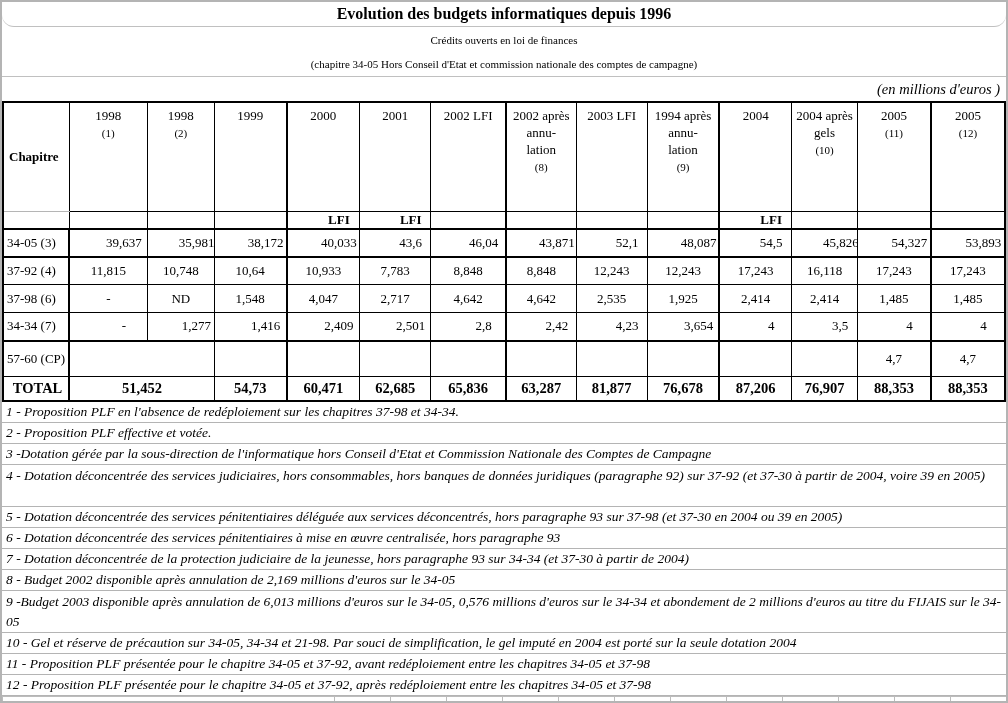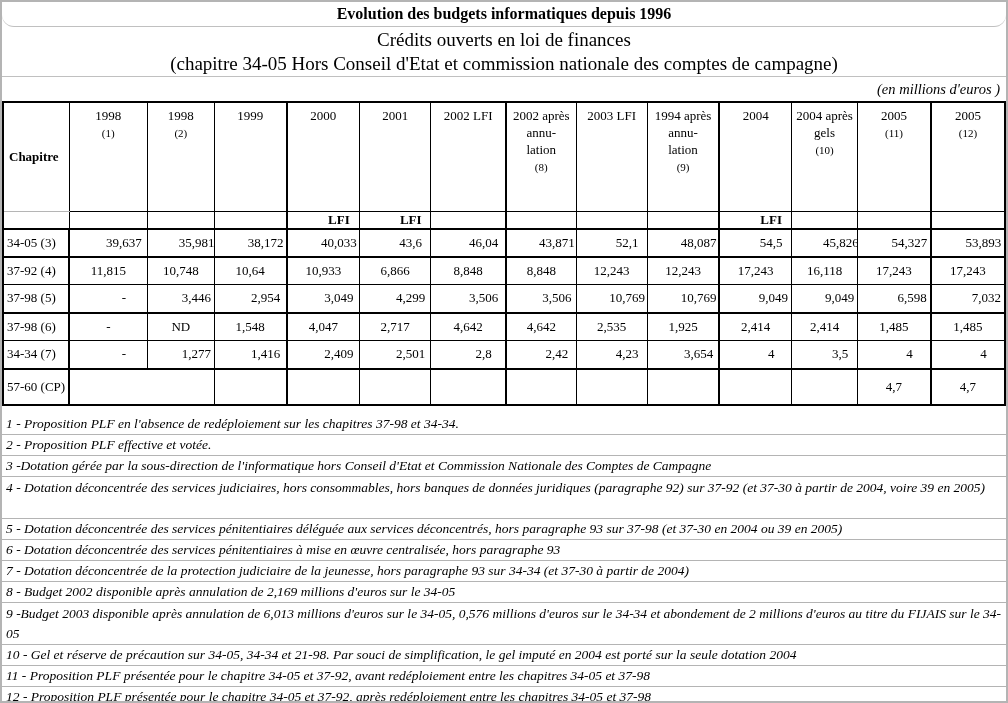--- a/index.html
+++ b/index.html
@@ -1,42 +1,42 @@
 <!DOCTYPE html>
 <html><head>
 <meta charset="utf-8">
 <style>
   html,body{margin:0;padding:0;background:#fff;}
   body{width:1008px;height:703px;overflow:hidden;font-family:"Liberation Serif","DejaVu Serif",serif;color:#000;}
   .page{box-sizing:border-box;width:1008px;height:703px;border:2px solid #b4b4b4;background:#fff;overflow:hidden;}
   .title-row{height:24px;border-bottom:1px solid #c0c0c0;display:flex;align-items:center;justify-content:center;border-radius:12px;}
   .title-row .t{font-size:16px;font-weight:bold;}
   .subtitle-row{height:49px;border-bottom:1px solid #c0c0c0;display:flex;flex-direction:column;align-items:center;justify-content:center;}
-  .subtitle-row div{font-size:19px;line-height:24px;text-align:center;}
+  .subtitle-row div{font-size:11px;line-height:24px;text-align:center;}
   .units-row{height:24px;display:flex;align-items:center;justify-content:flex-end;padding-right:6px;}
   .units-row span{font-style:italic;font-size:14.5px;}
   table.budget{border-collapse:collapse;table-layout:fixed;width:1004px;border:2px solid #000;}
   table.budget td{border:1px solid #000;padding:0;font-size:13px;text-align:center;vertical-align:middle;overflow:hidden;}
   tr.head{height:109px;}
   tr.head td{vertical-align:top;padding-top:4px;}
   td.corner{vertical-align:middle !important;text-align:left !important;padding:0 0 0 5px !important;font-weight:bold;font-size:14px;border-bottom-color:#b5b5b5 !important;}
   .hlabel{white-space:pre-line;font-size:13px;line-height:17px;}
   .hnote{font-size:11px;line-height:13px;margin-top:3px;}
   tr.lfi{height:17px;}
   tr.lfi td{font-weight:bold;font-size:13px;}
   td.lfi-first{border-top-color:#b5b5b5 !important;}
   tr.data{height:28px;}
   td.chap{text-align:left !important;padding-left:3px !important;border-right-width:2px !important;}
   td.cT{border-left-width:2px !important;}
   tr.rb2 td{border-bottom-width:2px;padding-left:31px;}
   td.ra{text-align:right !important;padding-right:3px !important;}
   tr.r5760{height:36px;}
   tr.totalr{height:24px;}
   tr.totalr td{font-weight:bold;font-size:14.5px;}
-  .footnotes{width:1004px;margin-top:8px;}
+  .footnotes{width:1004px;}
   .fn{box-sizing:border-box;height:21px;border-bottom:1px solid #b4b4b4;font-style:italic;font-size:13.5px;line-height:20px;padding-left:4px;overflow:hidden;white-space:nowrap;}
   .fn2{height:42px;line-height:20px;padding-top:1px;white-space:normal;}
   table.srcrow{border-collapse:collapse;table-layout:fixed;width:1004px;height:26px;}
   table.srcrow td{border:1px solid #bcbcbc;border-bottom:none;padding:0;}
   td.src{font-size:15.5px;text-align:left;padding-left:4px !important;}
 </style>
 </head>
 <body>
 
 <div class="page">
@@ -157,45 +157,29 @@
       <td>45,826</td>
       <td>54,327</td>
       <td class="cT">53,893</td>
     </tr>
     <tr class="data">
       <td class="chap">37-92 (4)</td>
       <td>11,815</td>
       <td>10,748</td>
       <td>10,64</td>
       <td class="cT">10,933</td>
-      <td>6,866</td>
+      <td>7,783</td>
       <td>8,848</td>
       <td class="cT">8,848</td>
       <td>12,243</td>
       <td>12,243</td>
       <td class="cT">17,243</td>
       <td>16,118</td>
       <td>17,243</td>
       <td class="cT">17,243</td>
-    </tr>
-    <tr class="data rb2">
-      <td class="chap">37-98 (5)</td>
-      <td>-</td>
-      <td>3,446</td>
-      <td>2,954</td>
-      <td class="cT">3,049</td>
-      <td>4,299</td>
-      <td>3,506</td>
-      <td class="cT">3,506</td>
-      <td>10,769</td>
-      <td>10,769</td>
-      <td class="cT ra">9,049</td>
-      <td class="ra">9,049</td>
-      <td class="ra">6,598</td>
-      <td class="cT ra">7,032</td>
     </tr>
     <tr class="data">
       <td class="chap">37-98 (6)</td>
       <td>-</td>
       <td>ND</td>
       <td>1,548</td>
       <td class="cT">4,047</td>
       <td>2,717</td>
       <td>4,642</td>
       <td class="cT">4,642</td>
@@ -230,20 +214,35 @@
       <td></td>
       <td></td>
       <td class="cT"></td>
       <td></td>
       <td></td>
       <td class="cT"></td>
       <td></td>
       <td>4,7</td>
       <td class="cT">4,7</td>
     </tr>
+    <tr class="totalr">
+      <td class="chap" style="text-align:center !important;">TOTAL</td>
+      <td colspan="2">51,452</td>
+      <td>54,73</td>
+      <td class="cT">60,471</td>
+      <td>62,685</td>
+      <td>65,836</td>
+      <td class="cT">63,287</td>
+      <td>81,877</td>
+      <td>76,678</td>
+      <td class="cT">87,206</td>
+      <td>76,907</td>
+      <td>88,353</td>
+      <td class="cT">88,353</td>
+    </tr>
   </tbody>
     </table>
 
   <div class="footnotes">
     <div class="fn">1 - Proposition PLF en l'absence de redéploiement sur les chapitres 37-98 et 34-34.</div>
     <div class="fn">2 - Proposition PLF effective et votée.</div>
     <div class="fn">3 -Dotation gérée par la sous-direction de l'informatique hors Conseil d'Etat et Commission Nationale des Comptes de Campagne</div>
     <div class="fn fn2">4 - Dotation déconcentrée des services judiciaires, hors consommables, hors banques de données juridiques (paragraphe 92) sur 37-92 (et 37-30 à partir de 2004, voire 39 en 2005)</div>
     <div class="fn">5 - Dotation déconcentrée des services pénitentiaires déléguée aux services déconcentrés, hors paragraphe 93 sur 37-98 (et 37-30 en 2004 ou 39 en 2005)</div>
     <div class="fn">6 - Dotation déconcentrée des services pénitentiaires à mise en œuvre centralisée, hors paragraphe 93</div>

